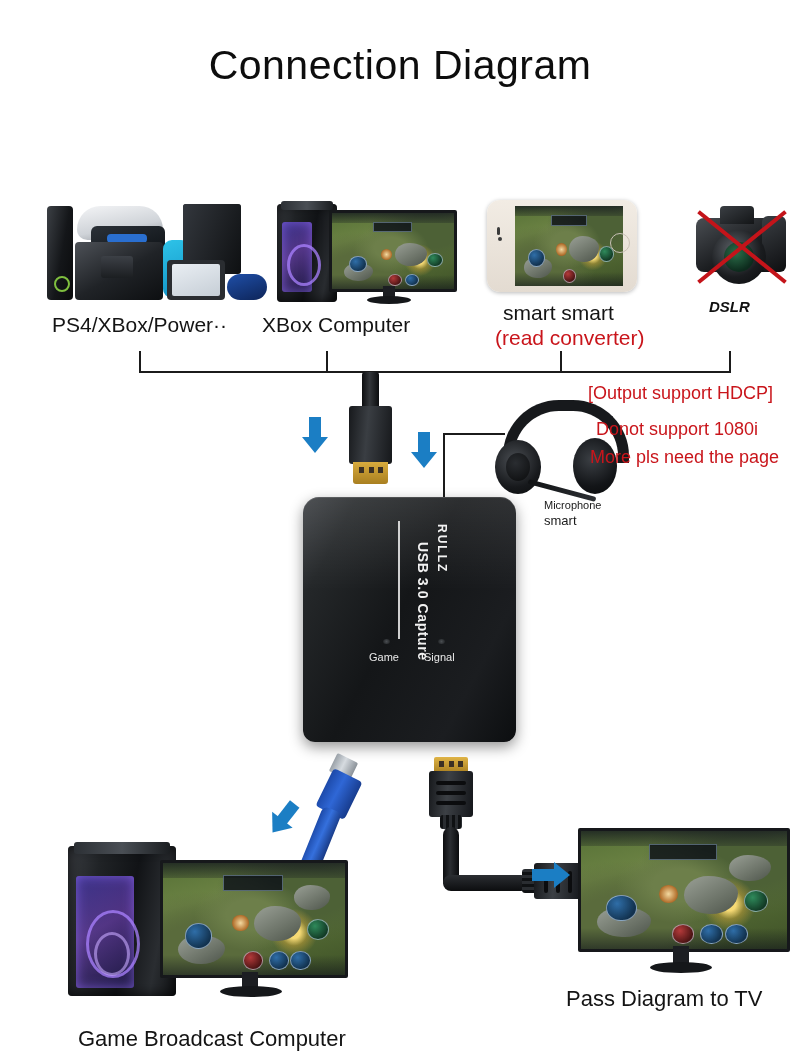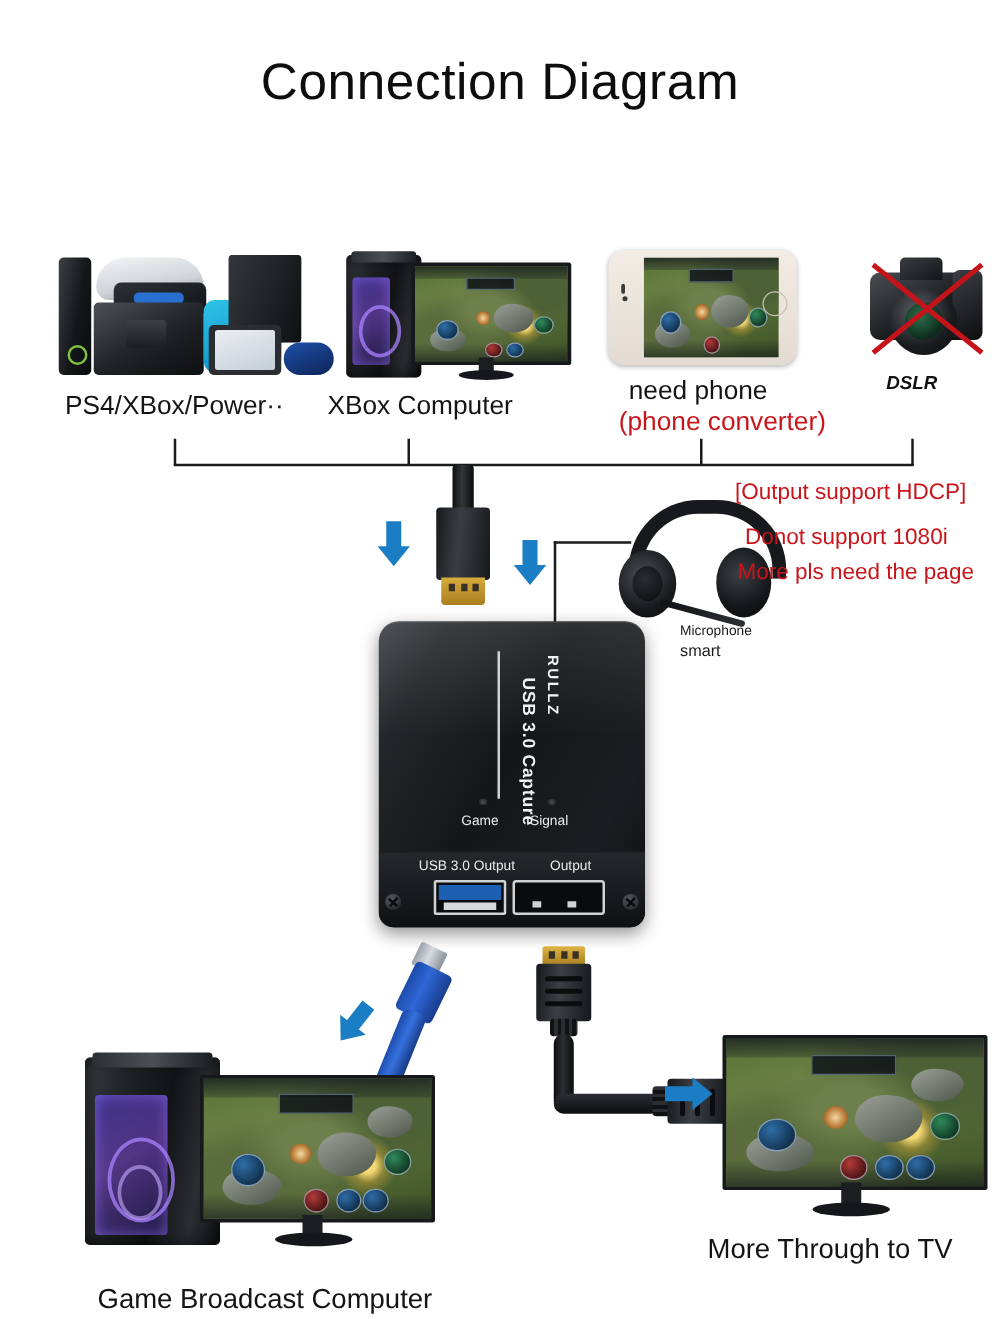--- a/index.html
+++ b/index.html
@@ -261,22 +261,22 @@
       <div class="rock" style="left:8%;top:64%;width:26%;height:26%;"></div>
       <div class="hero" style="left:38%;top:46%;width:10%;height:16%;"></div>
       <div class="bar" style="left:33%;top:11%;width:32%;height:12%;"></div>
       <div class="hud" style="left:12%;top:54%;width:14%;height:20%;"></div>
       <div class="hud g" style="left:78%;top:50%;width:12%;height:17%;"></div>
       <div class="hud r" style="left:44%;top:79%;width:11%;height:15%;"></div>
     </div>
   </div>
   <div class="home"></div>
 </div>
-<div class="abs lbl" style="left:503px;top:301px;">need phone</div>
-<div class="abs lbl red" style="left:495px;top:326px;">(phone converter)</div>
+<div class="abs lbl" style="left:503px;top:301px;">smart smart</div>
+<div class="abs lbl red" style="left:495px;top:326px;">(read converter)</div>
 
 <div id="dslr">
   <div class="bodyc"></div>
     <div class="hump"></div>
     <div class="grip"></div>
   <div class="lens"></div>
     <div class="glass"></div>
 </div>
 <div class="xline" style="left:686px;top:245px;width:112px;transform:rotate(39deg);"></div>
 <div class="xline" style="left:686px;top:245px;width:112px;transform:rotate(-39deg);"></div>
@@ -330,34 +330,20 @@
   <div class="sheen"></div>
   <div class="strip"></div>
   <div class="vert-text" id="brand">RULLZ</div>
   <div class="vert-text" id="devname">USB 3.0 Capture</div>
 
   <div class="led" style="left:80px;top:142px;"></div>
   <div class="led" style="left:135px;top:142px;"></div>
   <div class="devlbl" style="left:66px;top:154px;">Game</div>
   <div class="devlbl" style="left:121px;top:154px;">Signal</div>
 
-  <div id="portbar">
-    <div class="screw" style="left:5px;bottom:14px;"></div>
-    <div class="screw" style="right:5px;bottom:14px;"></div>
-    <div class="devlbl" style="left:32px;top:5px;">USB 3.0 Output</div>
-    <div class="devlbl" style="left:137px;top:5px;">Output</div>
-    <div id="usbport">
-      <div class="blue"></div>
-        <div class="tab"></div>
-    </div>
-    <div id="hdmiport">
-      <span class="pin" style="left:14px;"></span>
-        <span class="pin" style="left:42px;"></span>
-    </div>
-  </div>
 </div>
 
 <div id="usbcable">
   <div class="plug"></div>
     <div class="hood"></div>
     <div class="wire"></div>
 </div>
 
 <div id="hdmicable">
   <div class="gold1">
@@ -431,13 +417,13 @@
       <div class="hud" style="left:12%;top:54%;width:14%;height:21%;"></div>
       <div class="hud g" style="left:79%;top:50%;width:11%;height:17%;"></div>
       <div class="hud r" style="left:44%;top:79%;width:10%;height:15%;"></div>
       <div class="hud" style="left:58%;top:79%;width:10%;height:15%;"></div>
       <div class="hud" style="left:70%;top:79%;width:10%;height:15%;"></div>
     </div>
   </div>
   <div class="mon-neck" style="left:95px;top:118px;width:16px;height:18px;"></div>
   <div class="mon-base" style="left:72px;top:134px;width:62px;height:11px;"></div>
 </div>
-<div class="abs lbl" style="left:566px;top:986px;font-size:22px;">More Through to TV</div>
+<div class="abs lbl" style="left:566px;top:986px;font-size:22px;">Pass Diagram to TV</div>
 
 </body></html>

